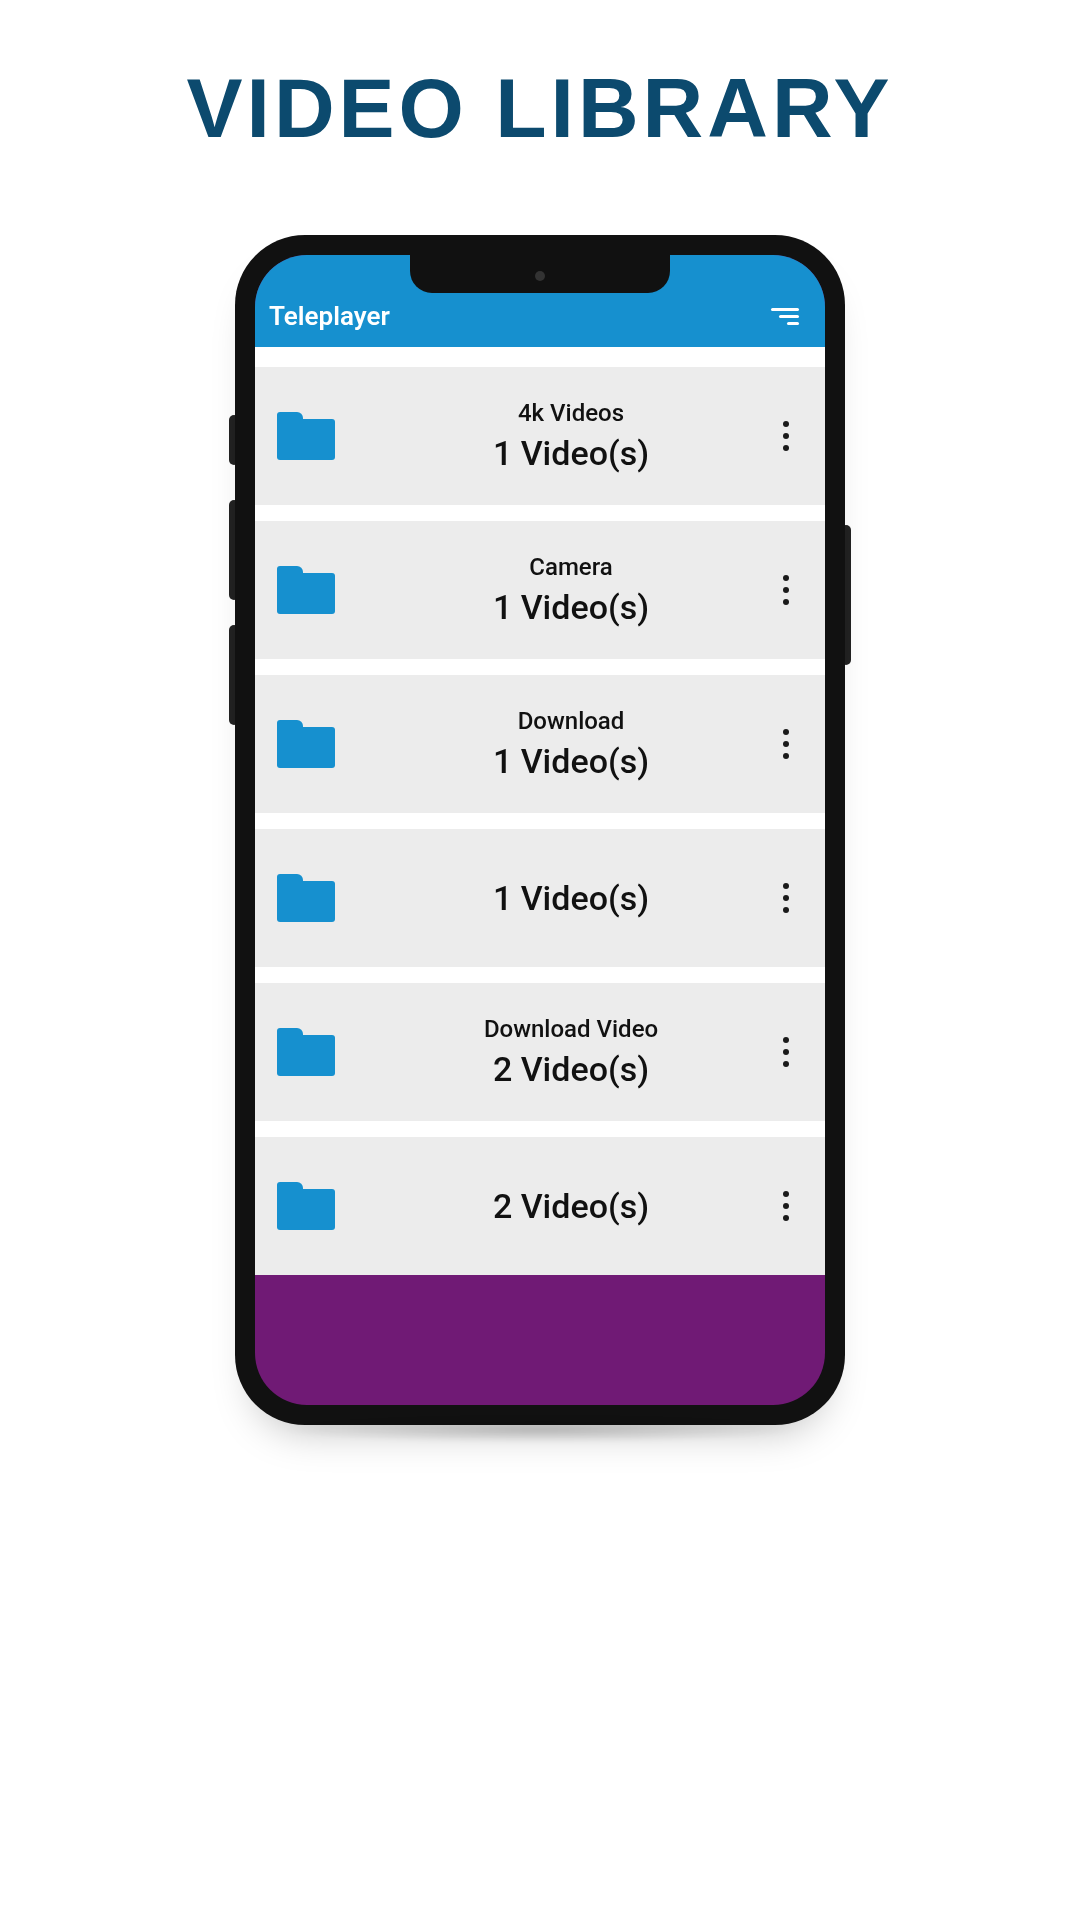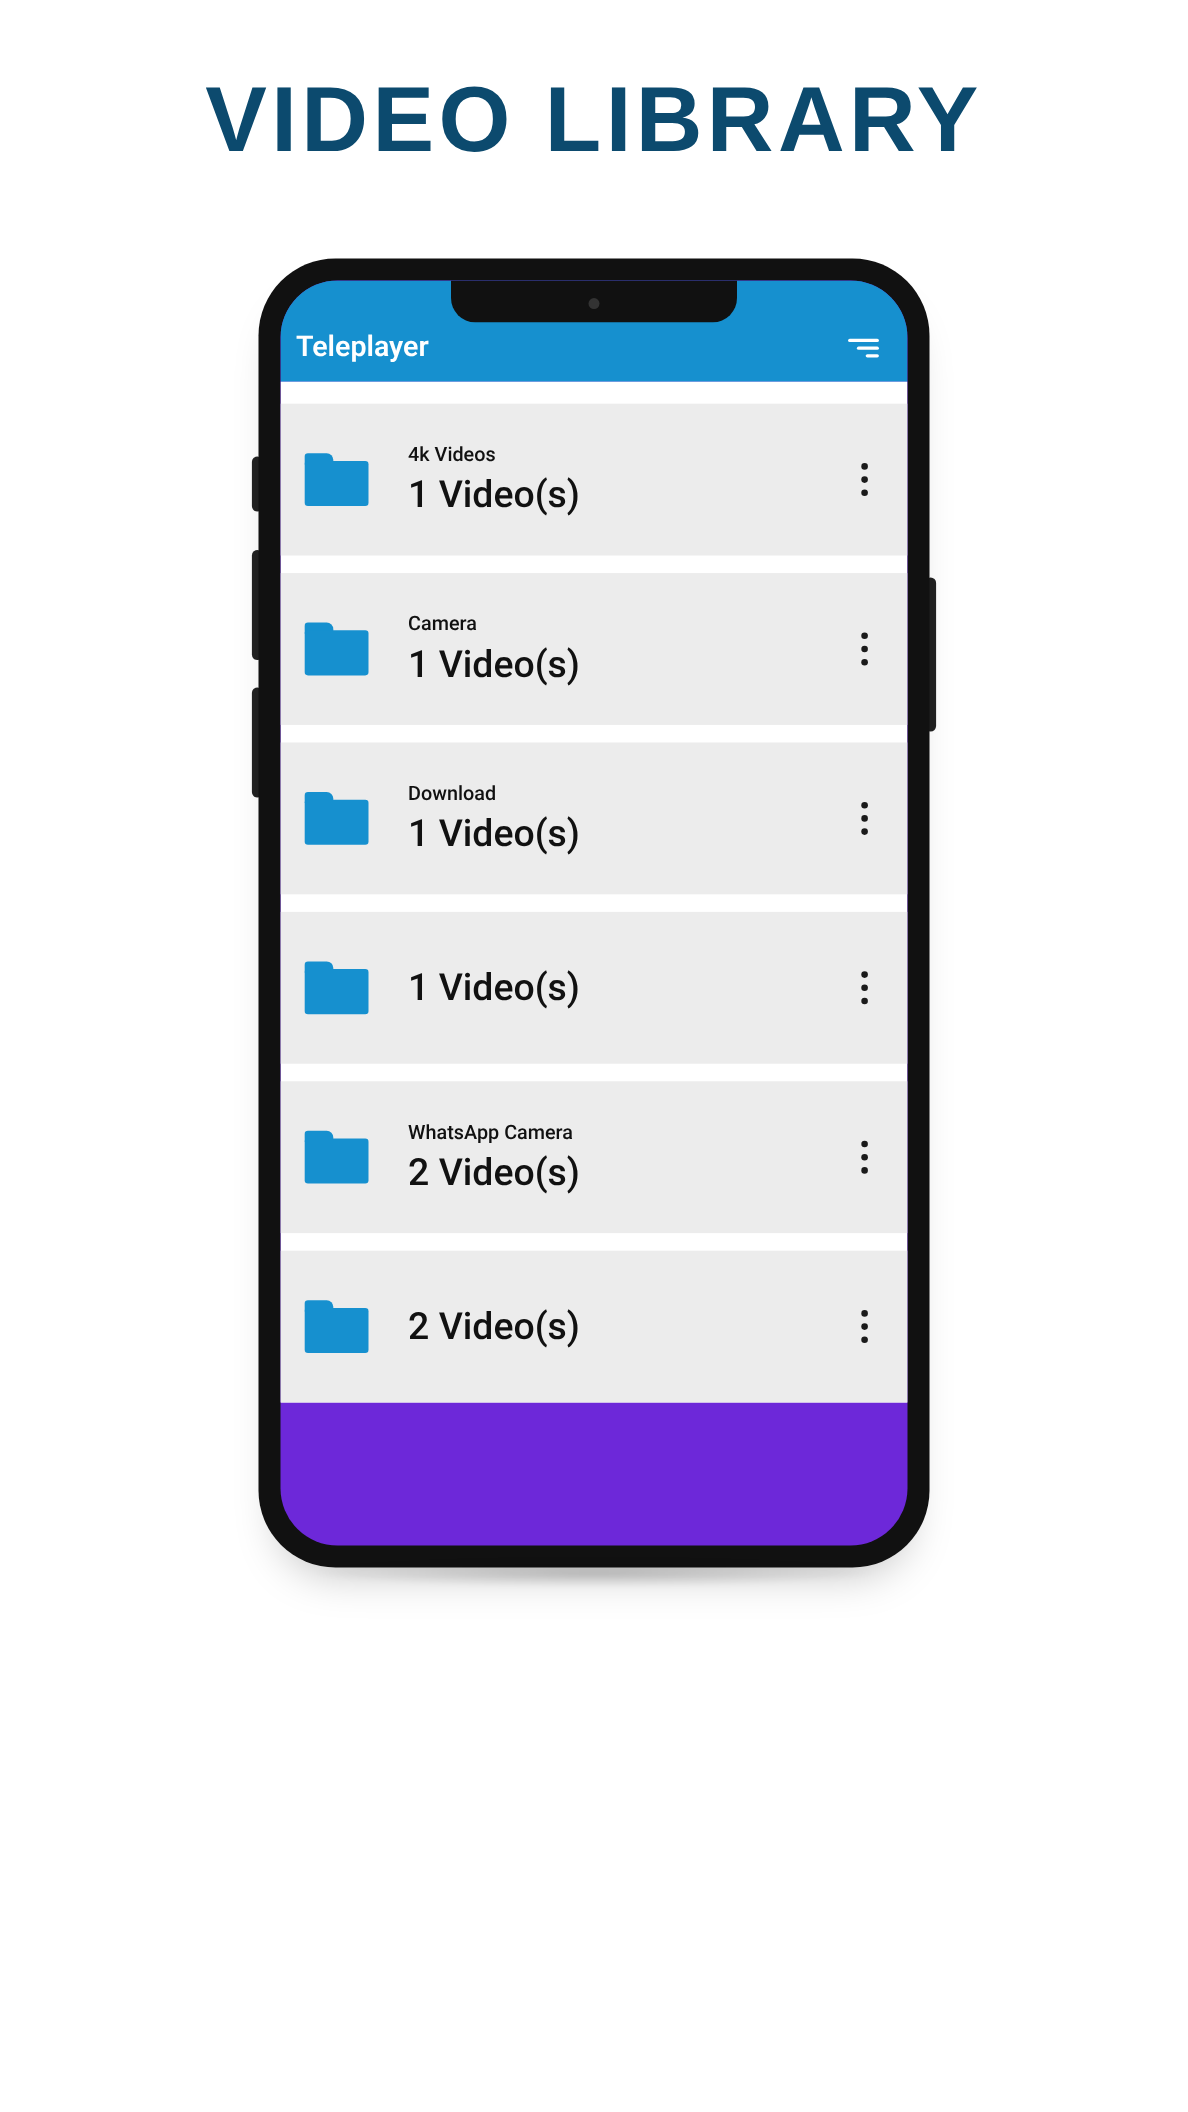--- a/index.html
+++ b/index.html
@@ -42,24 +42,25 @@
     background: #222;
     border-radius: 6px;
   }
   .btn-l1 { left: -6px; top: 180px; width: 10px; height: 50px; }
   .btn-l2 { left: -6px; top: 265px; width: 10px; height: 100px; }
   .btn-l3 { left: -6px; top: 390px; width: 10px; height: 100px; }
   .btn-r1 { right: -6px; top: 290px; width: 10px; height: 140px; }
   .screen {
     width: 100%;
     height: 100%;
-    background: #6d28d9;
+    background: #701a75;
     border-radius: 52px;
     overflow: hidden;
     position: relative;
+    text-align: center;
   }
   .notch {
     position: absolute;
     top: 0;
     left: 50%;
     transform: translateX(-50%);
     width: 260px;
     height: 38px;
     background: #111;
     border-bottom-left-radius: 22px;
@@ -141,21 +142,21 @@
     border-radius: 3px;
   }
   .row-text {
     flex: 1 1 auto;
     margin-left: 36px;
     display: flex;
     flex-direction: column;
     gap: 6px;
   }
   .folder-name {
-    font-size: 18px;
+    font-size: 24px;
     color: #111;
     font-weight: 500;
   }
   .folder-count {
     font-size: 34px;
     color: #111;
     font-weight: 500;
   }
   .row-menu {
     flex: 0 0 auto;
@@ -270,21 +271,21 @@
               <span></span>
             </div>
         </div>
 
         <div class="row">
           <div class="folder-icon">
               <div class="tab"></div>
               <div class="body"></div>
             </div>
           <div class="row-text">
-            <div class="folder-name">WhatsApp Camera</div>
+            <div class="folder-name">Download Video</div>
             <div class="folder-count">2 Video(s)</div>
           </div>
           <div class="row-menu">
               <span></span>
               <span></span>
               <span></span>
             </div>
         </div>
 
         <div class="row">

